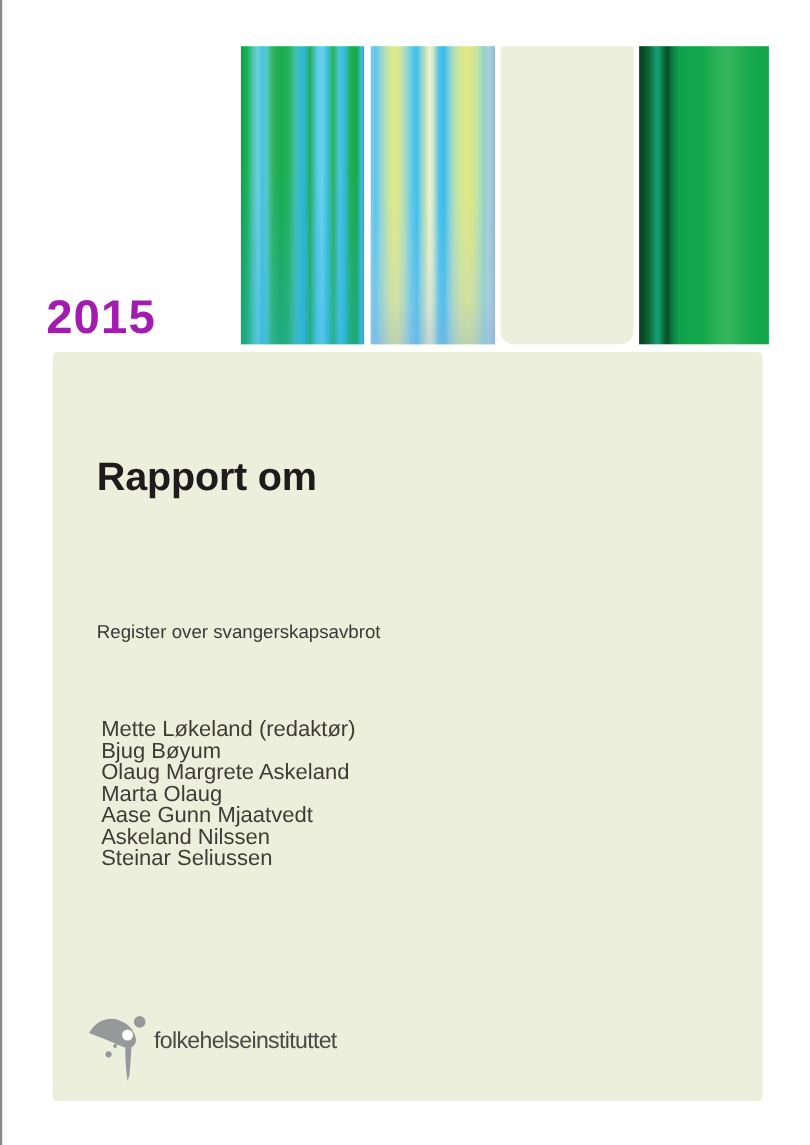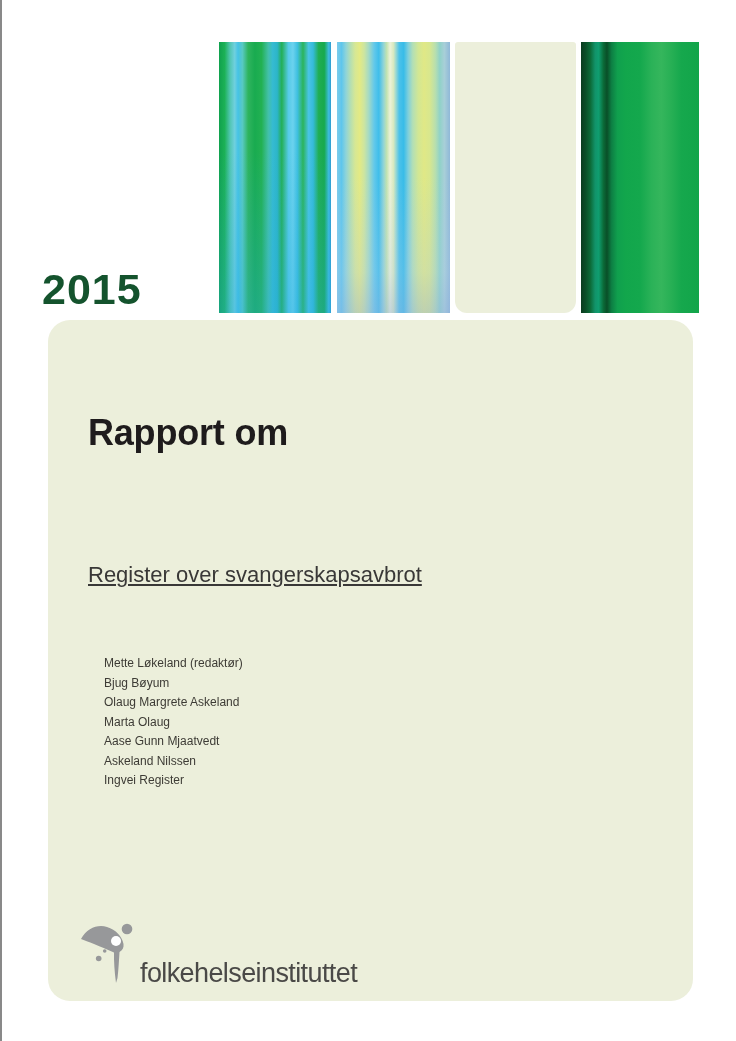--- a/index.html
+++ b/index.html
@@ -68,66 +68,64 @@
         #0b3b1f 0%, #0a4f28 4%, #0c6b38 8%, #12936a 12%, #0f9e70 15%,
         #0b6b38 19%, #094f28 22%, #0d8044 26%, #10a04e 31%, #12a64c 38%,
         #14a84d 50%, #2bb258 60%, #35b65c 68%, #28b055 76%, #16a84d 85%,
         #12a54a 100%);
   }
   
   .cover-card{
     position:absolute;
     left:48px;top:320px;
     width:645px;height:681px;
-    border-radius:22px;
+    border-radius:4px;
   }
   .report-title{
     position:absolute;
     left:40px;top:90px;
     font-size:36px;
     font-weight:700;
     line-height:45px;
     letter-spacing:-0.2px;
   }
   .report-subtitle{
     position:absolute;
     left:40px;top:238px;
-    font-size:22px;
+    font-size:17px;
     font-weight:400;
     line-height:34px;
-    text-decoration:underline;
   }
   .author-list{
     position:absolute;
-    left:56px;top:334px;
-    font-size:12px;
+    left:44px;top:334px;
+    font-size:20px;
     line-height:19.5px;
   }
   .logo-mark{
     position:absolute;
     left:30px;top:598px;
     width:60px;height:68px;
   }
   .logo-text{
     position:absolute;
     left:92px;top:616px;
-    font-size:27px;
+    font-size:21px;
     letter-spacing:-0.6px;
     line-height:1;
-    margin-top:24px;
   }
 </style>
 </head>
 <body>
 
 <div class="page">
 
   <div class="left-border"></div>
 
-  <div class="year" style="color: #14532d;">2015</div>
+  <div class="year" style="color: #a21caf;">2015</div>
 
   <div class="panel panel-1"></div>
   <div class="panel panel-2"></div>
   <div class="panel panel-3" style="background: rgb(236, 239, 219);"></div>
   <div class="panel panel-4"></div>
 
   <div class="cover-card" style="background: rgb(236, 239, 219);">
 
     <div class="report-title" style="color: rgb(30, 27, 28);">
       <div>Rapport om</div>
@@ -137,21 +135,21 @@
       <div>Register over svangerskapsavbrot</div>
     </div>
 
     <div class="author-list" style="color: rgb(61, 59, 53);">
       <div>Mette Løkeland (redaktør)</div>
       <div>Bjug Bøyum</div>
       <div>Olaug Margrete Askeland</div>
       <div>Marta Olaug</div>
       <div>Aase Gunn Mjaatvedt</div>
       <div>Askeland Nilssen</div>
-      <div>Ingvei Register</div>
+      <div>Steinar Seliussen</div>
     </div>
 
     <svg class="logo-mark" viewBox="0 0 60 68" aria-hidden="true" style="color: rgb(151, 152, 154);">
       <path fill="currentColor" d="M3,21 C9,10 20,6 29,9 C38,12 44,18 45.5,26 C46,29.5 44.5,32.5 41.5,34
                C41,42 40.5,52 39.5,60 L38,65 C36.5,54 35.8,43 36,34.5
                C29,31.5 22,28.5 16,26 C11,24 6,22.4 3,21 Z"></path>
       <circle fill="currentColor" cx="49" cy="11" r="5.3"></circle>
       <circle fill="#ffffff" cx="38" cy="23" r="5"></circle>
       <circle fill="currentColor" cx="26.7" cy="33" r="1.8"></circle>
       <circle fill="currentColor" cx="20.7" cy="40.5" r="2.8"></circle>

